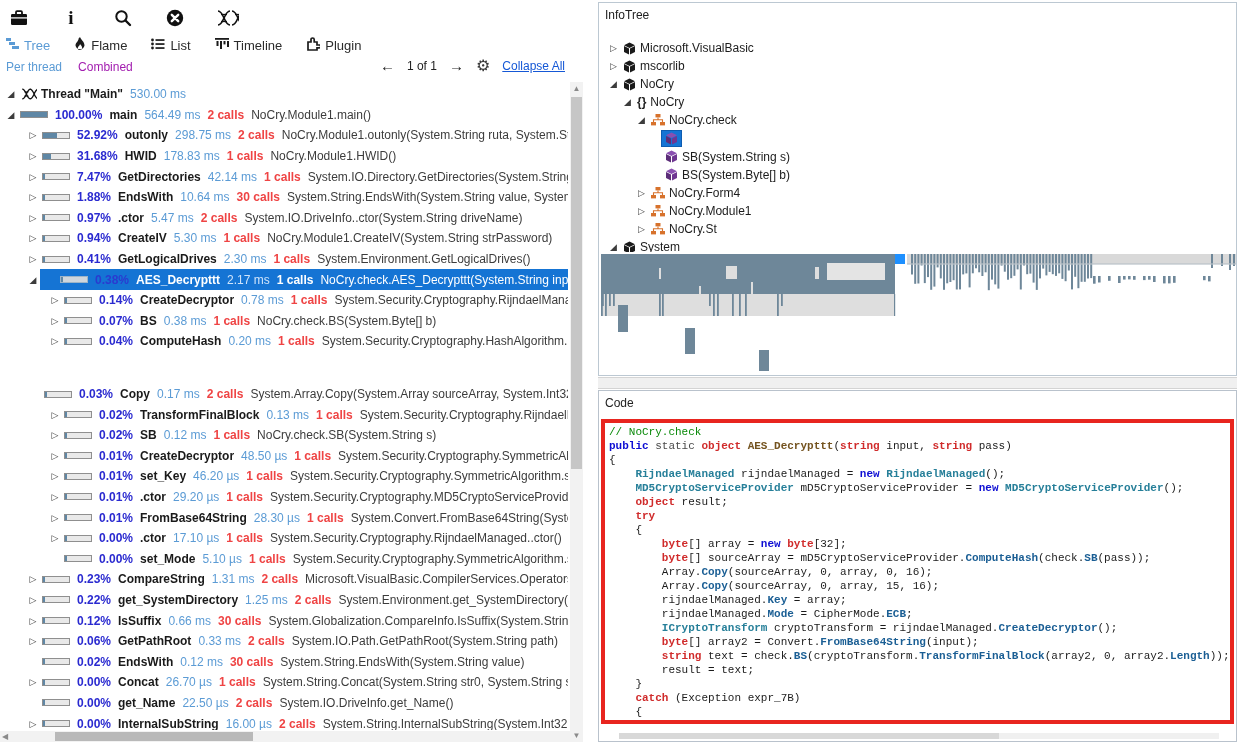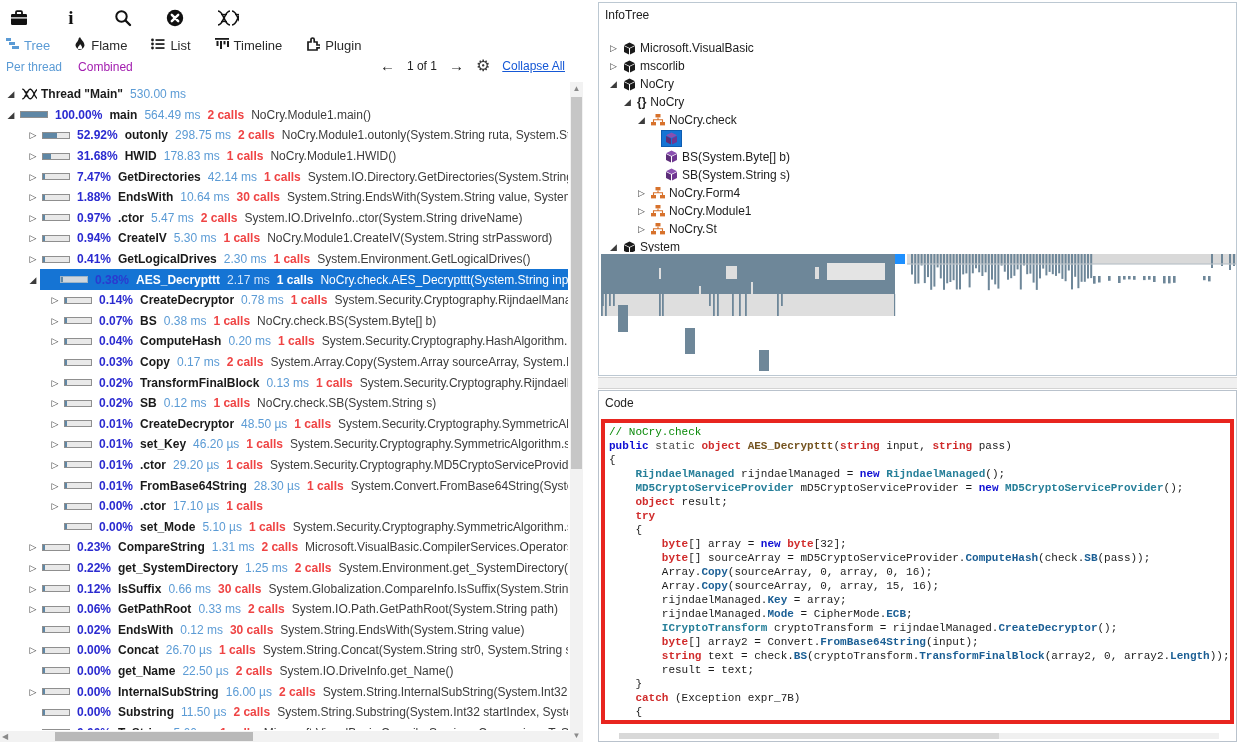--- a/index.html
+++ b/index.html
@@ -333,21 +333,21 @@
             <span class="bar">
               <i style="width:2px"></i>
             </span>
             <span class="pct">0.04%</span>
             <span class="tname">ComputeHash</span>
             <span class="ttime">0.20 ms</span>
             <span class="tcalls">1 calls</span>
             <span class="tsig">System.Security.Cryptography.HashAlgorithm.Com</span>
           </span>
         </div>
-        <div class="trow" style="padding-left: 48px;">
+        <div class="trow" style="padding-left: 28px; margin-top: 32px;">
           <span class="exp"></span>
           <span class="rowbody">
             <span class="bar">
               <i style="width:2px"></i>
             </span>
             <span class="pct">0.03%</span>
             <span class="tname">Copy</span>
             <span class="ttime">0.17 ms</span>
             <span class="tcalls">2 calls</span>
             <span class="tsig">System.Array.Copy(System.Array sourceArray, System.Int32</span>
@@ -434,20 +434,21 @@
         <div class="trow" style="padding-left: 48px;">
           <span class="exp">▷</span>
           <span class="rowbody">
             <span class="bar">
               <i style="width:2px"></i>
             </span>
             <span class="pct">0.00%</span>
             <span class="tname">.ctor</span>
             <span class="ttime">17.10 µs</span>
             <span class="tcalls">1 calls</span>
+            <span class="tsig">System.Security.Cryptography.RijndaelManaged..ctor()</span>
           </span>
         </div>
         <div class="trow" style="padding-left: 48px;">
           <span class="exp"></span>
           <span class="rowbody">
             <span class="bar">
               <i style="width:2px"></i>
             </span>
             <span class="pct">0.00%</span>
             <span class="tname">set_Mode</span>
@@ -678,34 +679,34 @@
           <div class="irow" style="padding-left: 48px;">
             <span class="iexp"></span>
             <span class="ilabel">
               <span style="display:flex;">
                 <svg width="13" height="13" viewBox="0 0 13 13">
                   <path d="M6.5 0.5 L12 3.2 L6.5 5.9 L1 3.2 Z" fill="#8a4fb0"></path>
                   <path d="M1 3.9 L6 6.4 V12.4 L1 9.9 Z" fill="#5c2d79"></path>
                   <path d="M12 3.9 L7 6.4 V12.4 L12 9.9 Z" fill="#6f3691"></path>
                 </svg>
               </span>
-              <span>BS(System.Byte[] b)</span>
+              <span>SB(System.String s)</span>
             </span>
           </div>
           <div class="irow" style="padding-left: 48px;">
             <span class="iexp"></span>
             <span class="ilabel">
               <span style="display:flex;">
                 <svg width="13" height="13" viewBox="0 0 13 13">
                   <path d="M6.5 0.5 L12 3.2 L6.5 5.9 L1 3.2 Z" fill="#8a4fb0"></path>
                   <path d="M1 3.9 L6 6.4 V12.4 L1 9.9 Z" fill="#5c2d79"></path>
                   <path d="M12 3.9 L7 6.4 V12.4 L12 9.9 Z" fill="#6f3691"></path>
                 </svg>
               </span>
-              <span>SB(System.String s)</span>
+              <span>BS(System.Byte[] b)</span>
             </span>
           </div>
           <div class="irow" style="padding-left: 34px;">
             <span class="iexp">▷</span>
             <span class="ilabel">
               <span style="display:flex;">
                 <svg width="14" height="12" viewBox="0 0 14 12">
                   <rect x="4.5" y="0" width="5" height="3.4" fill="#d7722c"></rect>
                   <rect x="0" y="8" width="5" height="3.4" fill="#d7722c"></rect>
                   <rect x="9" y="8" width="5" height="3.4" fill="#d7722c"></rect>

